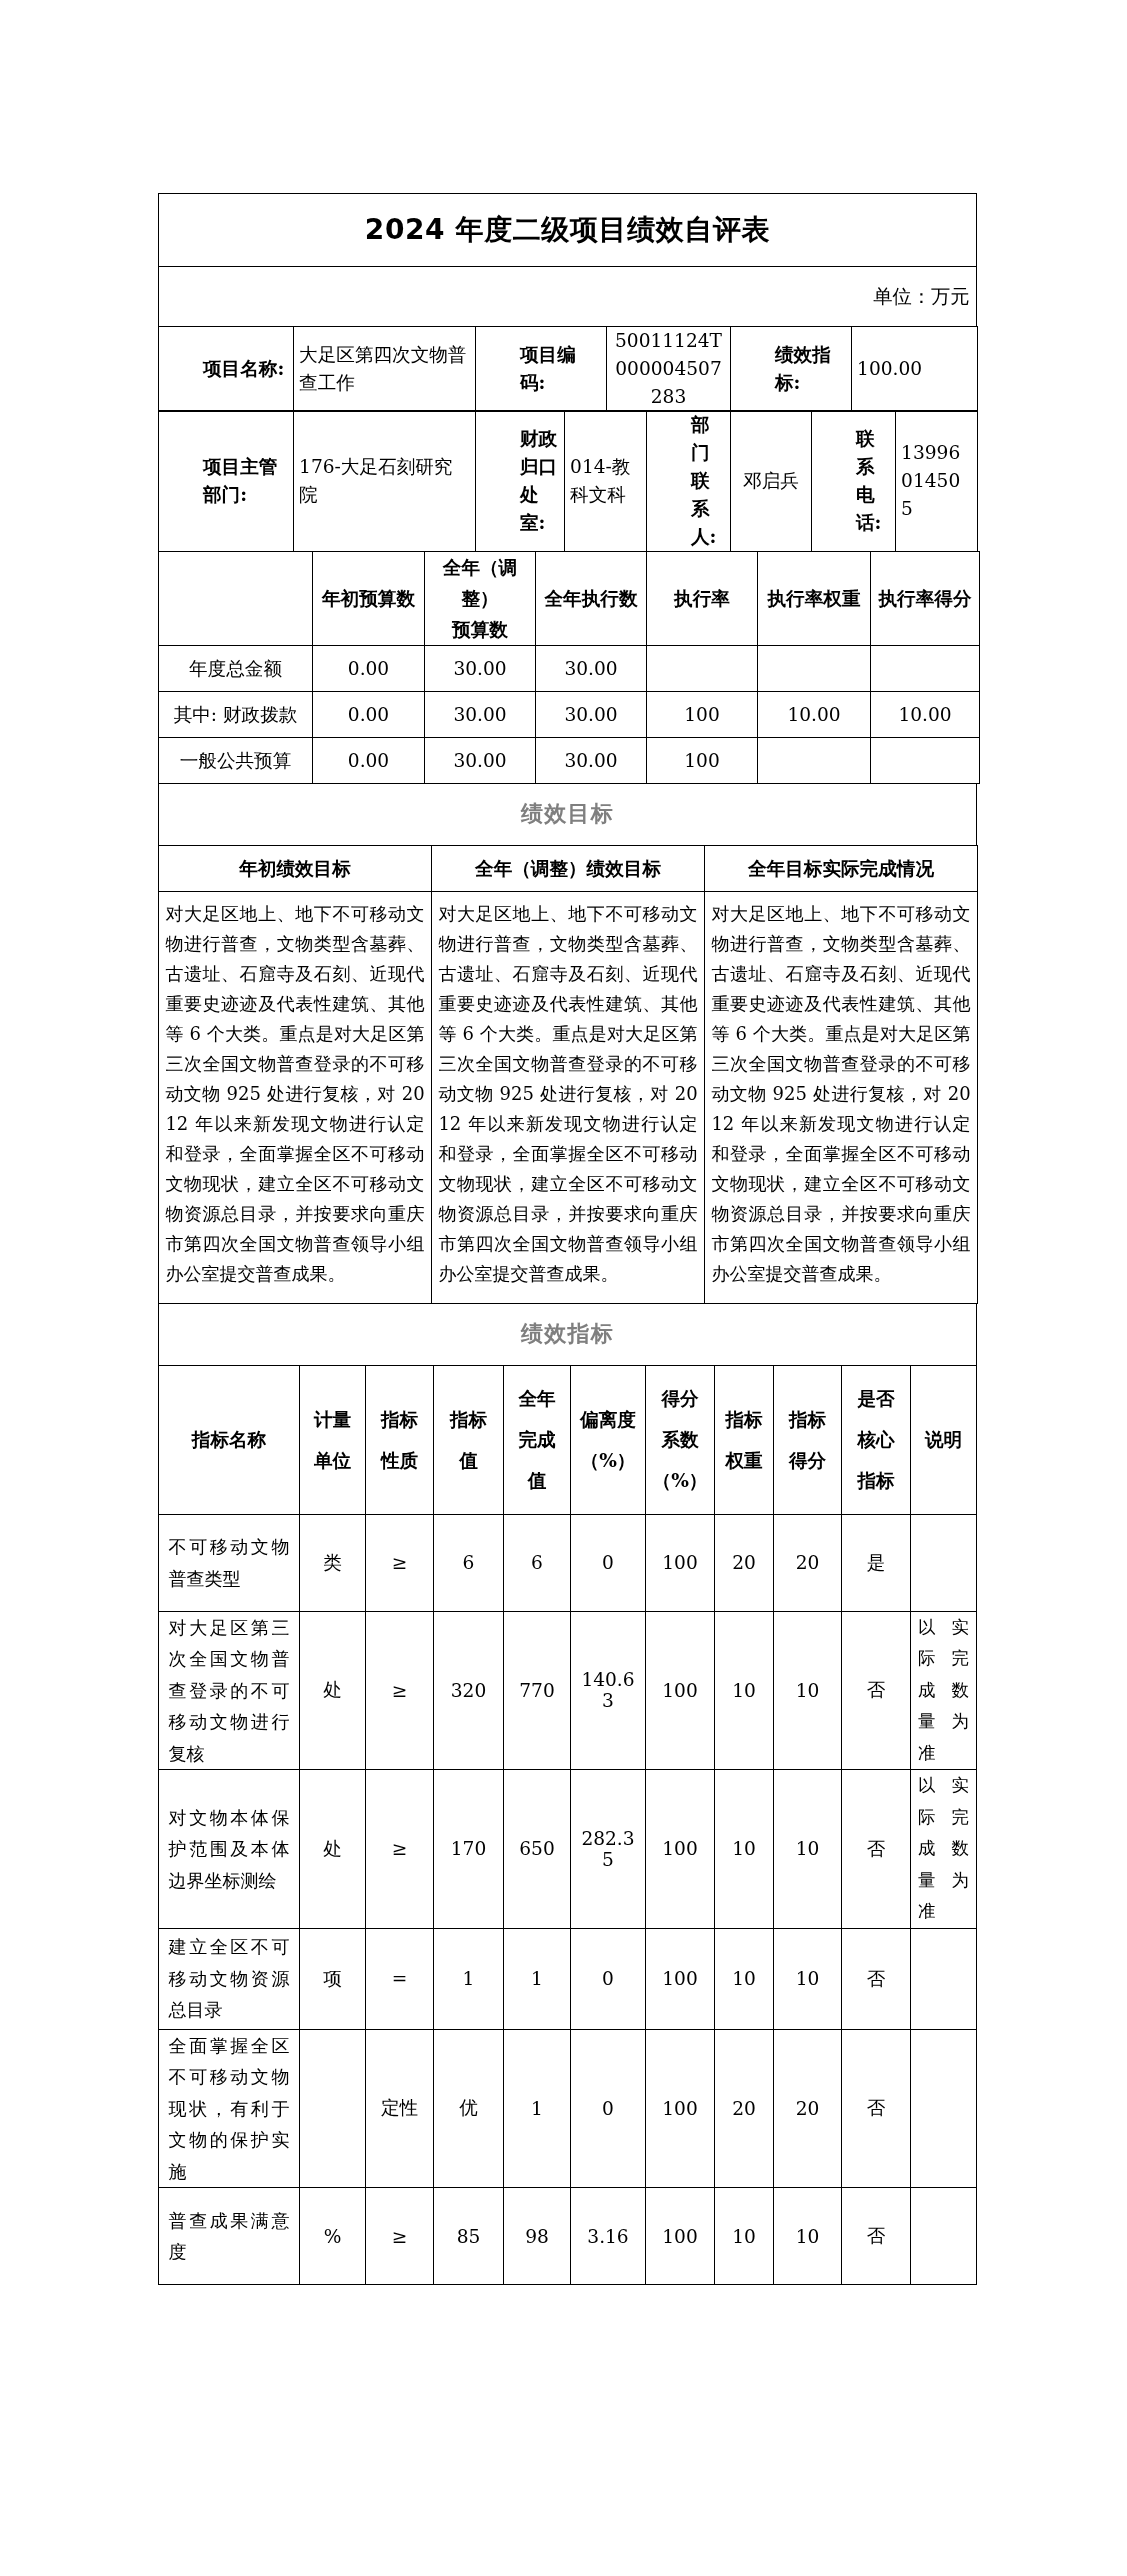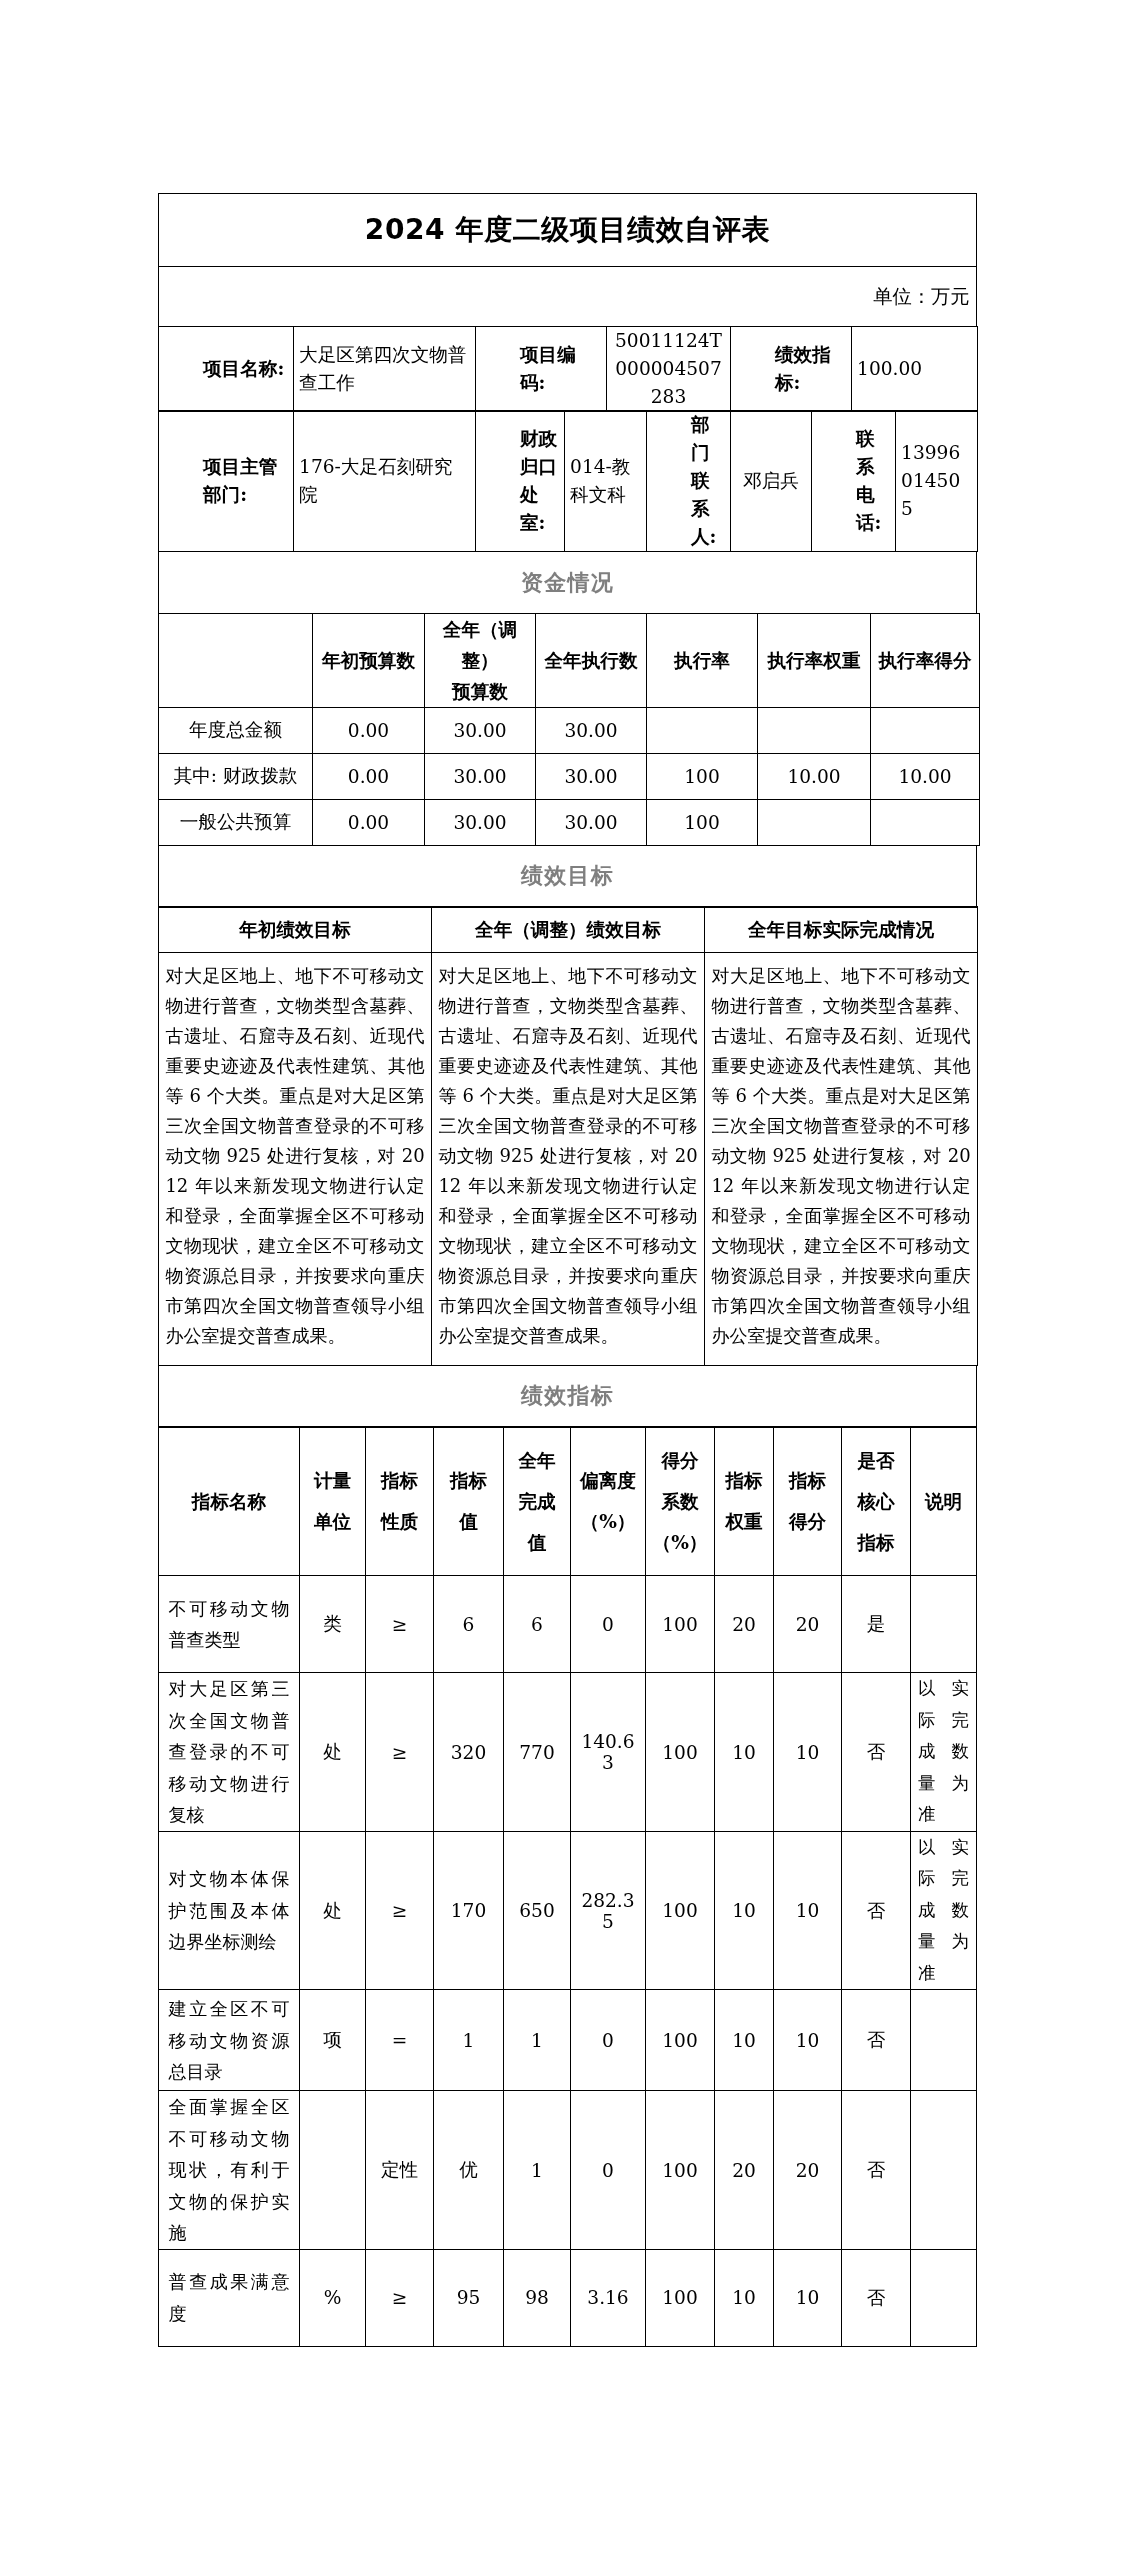--- a/index.html
+++ b/index.html
@@ -151,27 +151,20 @@
       <td class="lbl">财政归口处室:</td>
       <td class="val">014-教科文科</td>
       <td class="lbl">部门联系人:</td>
       <td class="val ctr">邓启兵</td>
       <td class="lbl">联系电话:</td>
       <td class="val">13996014505</td>
     </tr>
   </tbody>
     </table>
 
-  <table class="follow">
-    <tbody>
-        <tr>
-      <td class="sec-cell">资金情况</td>
-    </tr>
-  </tbody>
-    </table>
 
   <table class="follow">
     <colgroup>
       <col style="width:154px">
         <col style="width:112px">
         <col style="width:111px">
         <col style="width:111px">
       <col style="width:111px">
         <col style="width:113px">
         <col style="width:109px">
@@ -355,21 +348,21 @@
       <td class="ctr">100</td>
       <td class="ctr">20</td>
       <td class="ctr">20</td>
       <td class="ctr">否</td>
       <td class="ind-remark"></td>
     </tr>
     <tr class="r7">
       <td class="ind-name">普查成果满意度</td>
       <td class="ctr">%</td>
       <td class="ctr">≥</td>
-      <td class="ctr">95</td>
+      <td class="ctr">85</td>
       <td class="ctr">98</td>
       <td class="ctr">3.16</td>
       <td class="ctr">100</td>
       <td class="ctr">10</td>
       <td class="ctr">10</td>
       <td class="ctr">否</td>
       <td class="ind-remark"></td>
     </tr>
   </tbody>
     </table>

